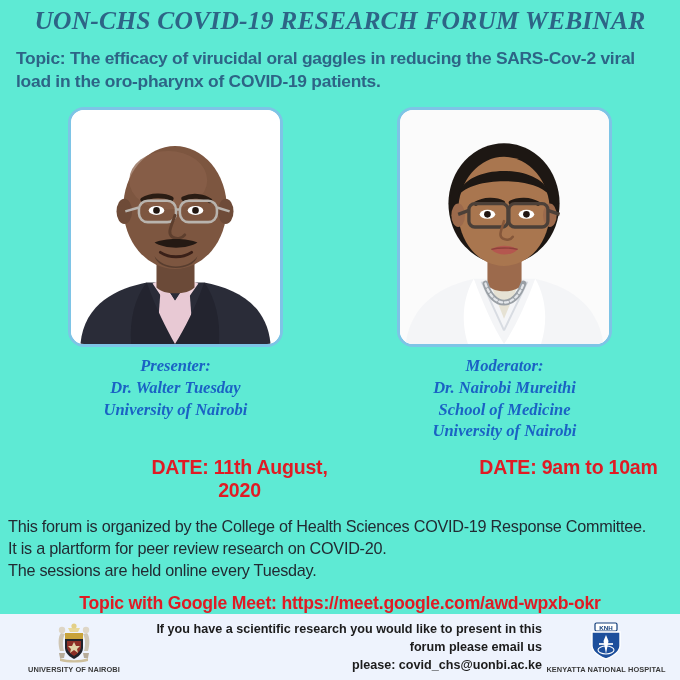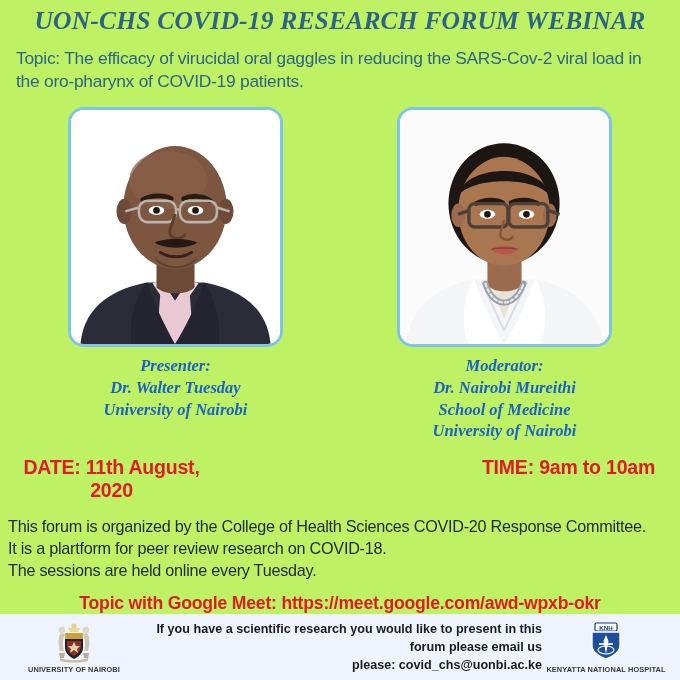--- a/index.html
+++ b/index.html
@@ -10,41 +10,41 @@
     width: 680px;
     height: 680px;
     background: #e9effc;
     font-family: "Liberation Sans", sans-serif;
     overflow: hidden;
   }
   .poster {
     width: 680px;
     height: 680px;
     position: relative;
-    background: #bef264;
+    background: #5eead4;
     display: flex;
     flex-direction: column;
   }
 
   
   .title {
     text-align: center;
     font-family: "Liberation Serif", serif;
     font-weight: bold;
     font-style: italic;
     font-size: 25.5px;
     color: #2d6486;
     letter-spacing: 0.2px;
     margin-top: 7px;
     line-height: 1.1;
   }
   .topic {
     margin: 12px 16px 0 16px;
     font-size: 17.4px;
-    font-weight: normal;
+    font-weight: bold;
     color: #2d6486;
     line-height: 1.32;
     letter-spacing: -0.25px;
   }
 
   
   .people {
     display: flex;
     justify-content: center;
     gap: 106px;
@@ -75,22 +75,22 @@
     font-style: italic;
     font-weight: bold;
     color: #1a62c4;
     font-size: 16.5px;
     line-height: 1.32;
   }
 
   
   .datetime {
     display: flex;
-    justify-content: space-between;
-    gap: 74px;
+    justify-content: flex-end;
+    gap: 106px;
     margin-top: 14px;
   }
   .dt-cell {
     width: 223px;
     text-align: center;
     color: #e01b24;
     font-weight: bold;
     font-size: 19.5px;
     letter-spacing: -0.2px;
   }
@@ -271,26 +271,26 @@
         <div>Moderator:</div>
         <div>Dr. Nairobi Mureithi</div>
         <div>School of Medicine</div>
         <div>University of Nairobi</div>
       </div>
     </div>
   </div>
 
   <div class="datetime">
     <div class="dt-cell">DATE: 11th August, 2020</div>
-    <div class="dt-cell">TIME: 9am to 10am</div>
+    <div class="dt-cell">DATE: 9am to 10am</div>
   </div>
 
   <div class="body-text">
-    <div>This forum is organized by the College of Health Sciences COVID-20 Response Committee.</div>
-    <div>It is a plartform for peer review research on COVID-18.</div>
+    <div>This forum is organized by the College of Health Sciences COVID-19 Response Committee.</div>
+    <div>It is a plartform for peer review research on COVID-20.</div>
     <div>The sessions are held online every Tuesday.</div>
   </div>
 
   <div class="meet">Topic with Google Meet: https://meet.google.com/awd-wpxb-okr</div>
 
   <div class="footer">
 
     <div class="logo-block">
       <svg width="40" height="42" viewBox="0 0 40 42">
 

